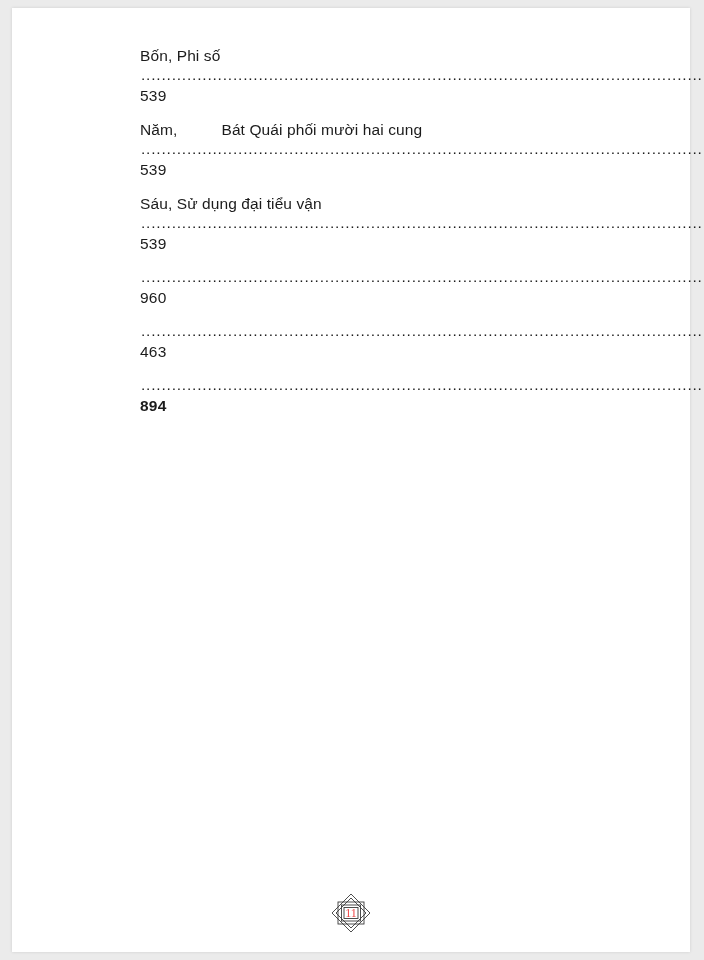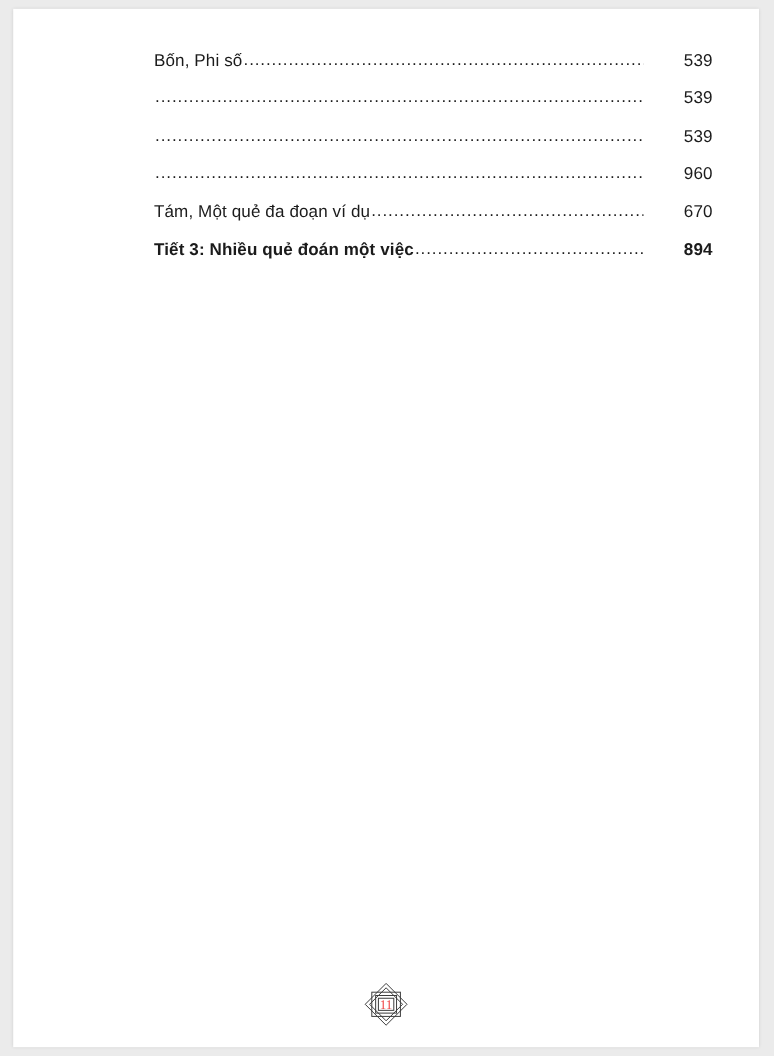--- a/index.html
+++ b/index.html
@@ -30,20 +30,21 @@
   }
   .toc-row {
     display: flex;
     align-items: flex-start;
     width: 100%;
     font-size: 15.5px;
     color: #1b1b1b;
     margin-bottom: 14.5px;
     line-height: 1.28;
     white-space: nowrap;
+    flex-direction: column;
   }
   .toc-row.bold .toc-label,
   .toc-row.bold .toc-page {
     font-weight: bold;
   }
   .toc-label {
     flex: 0 0 auto;
     letter-spacing: 0.1px;
   }
   .toc-label .gap {
@@ -57,21 +58,20 @@
     color: #1b1b1b;
     font-size: 15.5px;
     letter-spacing: 0.8px;
     margin: 0 1px;
     transform: translateY(-1px);
   }
   .toc-page {
     flex: 0 0 auto;
     text-align: right;
     letter-spacing: 0.2px;
-    margin-left: 36px;
   }
   .pagefoot {
     position: absolute;
     left: 0;
     right: 0;
     bottom: 16px;
     display: flex;
     justify-content: center;
     align-items: center;
   }
@@ -106,42 +106,42 @@
 
   <div class="toc">
 
     <div class="toc-row">
       <span class="toc-label"><span>Bốn, Phi số</span></span>
       <span class="toc-leader">..............................................................................................................</span>
       <span class="toc-page">539</span>
     </div>
 
     <div class="toc-row">
+      <span class="toc-label"><span>Năm,</span><span class="gap"></span><span>Bát Quái phối mười hai cung</span></span>
       <span class="toc-leader">..............................................................................................................</span>
       <span class="toc-page">539</span>
     </div>
 
     <div class="toc-row">
+      <span class="toc-label"><span>Sáu, Sử dụng đại tiểu vận</span></span>
       <span class="toc-leader">..............................................................................................................</span>
       <span class="toc-page">539</span>
     </div>
 
     <div class="toc-row">
       <span class="toc-leader">..............................................................................................................</span>
       <span class="toc-page">960</span>
     </div>
 
     <div class="toc-row">
-      <span class="toc-label"><span>Tám, Một quẻ đa đoạn ví dụ</span></span>
       <span class="toc-leader">..............................................................................................................</span>
-      <span class="toc-page">670</span>
+      <span class="toc-page">463</span>
     </div>
 
     <div class="toc-row bold">
-      <span class="toc-label"><span>Tiết 3: Nhiều quẻ đoán một việc</span></span>
       <span class="toc-leader">..............................................................................................................</span>
       <span class="toc-page">894</span>
     </div>
 
   </div>
 
   <div class="pagefoot">
     <div class="ornament">
       <svg width="54" height="46" viewBox="0 0 54 46">
         <g fill="none" stroke="#3a3a3a" stroke-width="0.9">

